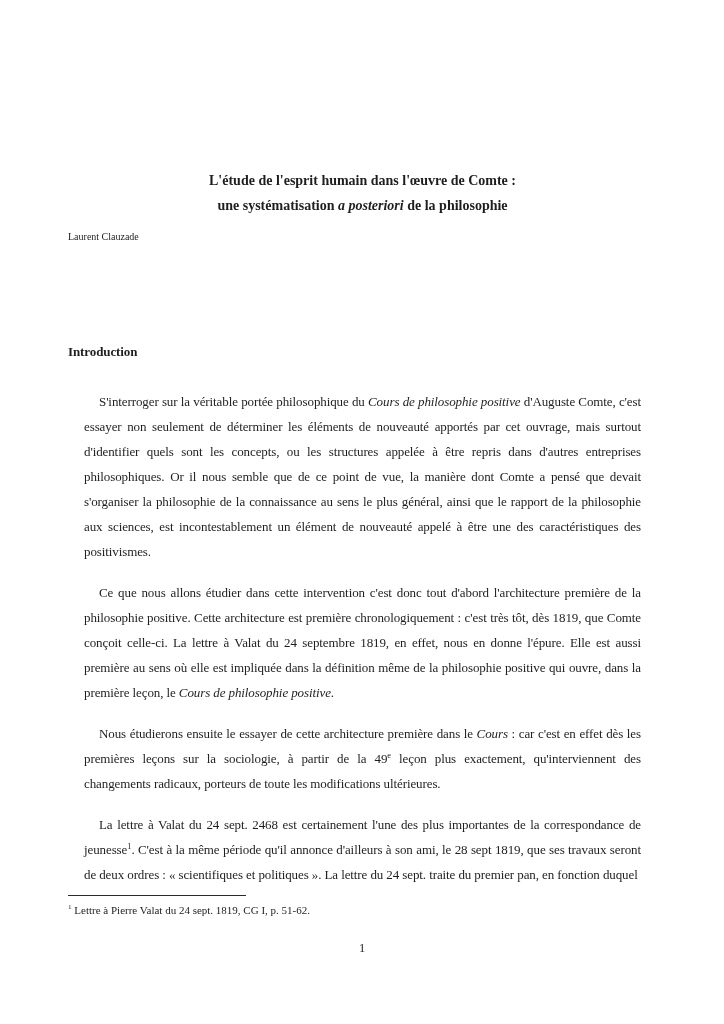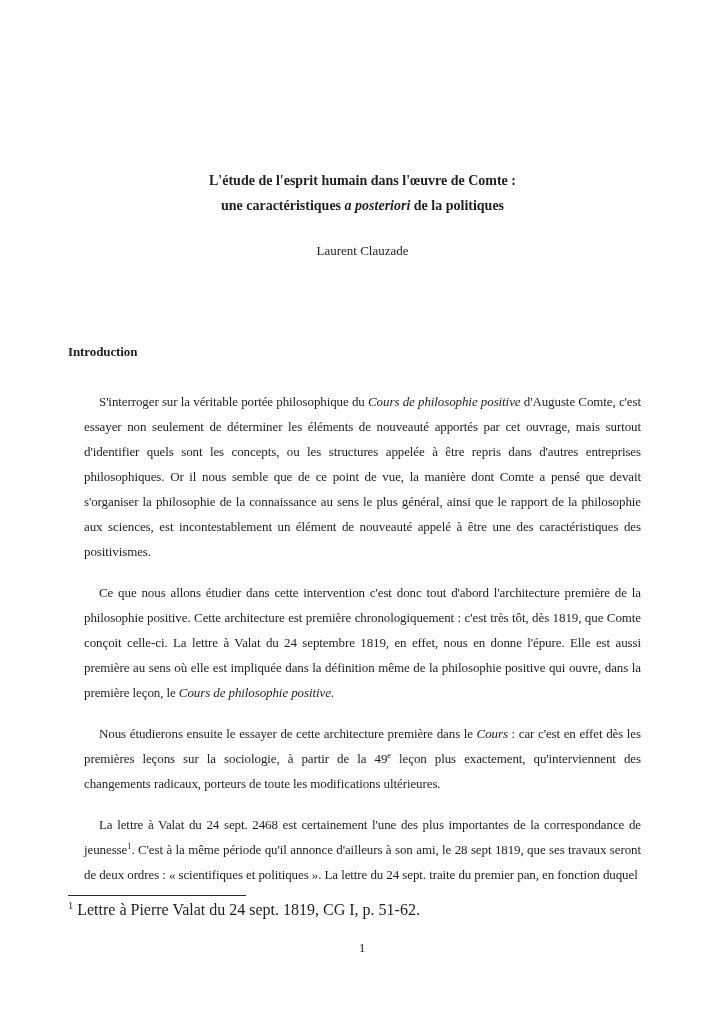--- a/index.html
+++ b/index.html
@@ -19,22 +19,22 @@
     width:724px;height:1024px;
     background:var(--paper);
     overflow:hidden;
   }
   .title-block{
     position:absolute;left:68px;top:168px;width:589px;
     text-align:center;font-weight:bold;
     font-size:14px;line-height:25px;
   }
   .author{
-    position:absolute;left:68px;top:238px;width:589px;
-    text-align:center;font-size:13px;line-height:25px;
+    position:absolute;left:68px;top:224px;width:589px;
+    font-size:10px;line-height:25px;
   }
   .content{
     position:absolute;left:68px;top:339px;width:589px;
     font-size:13px;line-height:25px;letter-spacing:-0.1px;
     text-align:justify;
   }
   .heading{
     font-size:13px;font-weight:bold;margin:0;
     text-align:left;
   }
@@ -46,35 +46,35 @@
   }
   em{font-style:italic;text-align:right;}
   sup{font-size:0.65em;line-height:0;vertical-align:super;}
   .footnote-block{
     position:absolute;left:68px;top:895px;width:589px;
   }
   .footnote-rule{
     width:178px;height:1px;background:#2a2a2a;margin-bottom:7px;
   }
   .footnote-text{
-    font-size:16px;line-height:14px;text-align:left;letter-spacing:0;
+    font-size:11px;line-height:14px;text-align:left;letter-spacing:0;
   }
   .page-number{
     position:absolute;left:0;top:941px;width:724px;
     text-align:center;font-size:12.5px;
   }
 </style>
 </head>
 <body>
 
 <div class="page">
 
   <div class="title-block">
     <div class="title-line">L'étude de l'esprit humain dans l'œuvre de Comte :</div>
-    <div class="title-line"><span>une caractéristiques </span><em>a posteriori</em><span> de la politiques</span></div>
+    <div class="title-line"><span>une systématisation </span><em>a posteriori</em><span> de la philosophie</span></div>
   </div>
 
   <div class="author">Laurent Clauzade</div>
 
   <div class="content">
     <h2 class="heading intro-heading">Introduction</h2>
 
     <p class="body-par"><span>S'interroger sur la véritable portée philosophique du </span><em>Cours de philosophie positive</em><span> d'Auguste Comte, c'est essayer non seulement de déterminer les éléments de nouveauté apportés par cet ouvrage, mais surtout d'identifier quels sont les concepts, ou les structures appelée à être repris dans d'autres entreprises philosophiques. Or il nous semble que de ce point de vue, la manière dont Comte a pensé que devait s'organiser la philosophie de la connaissance au sens le plus général, ainsi que le rapport de la philosophie aux sciences, est incontestablement un élément de nouveauté appelé à être une des caractéristiques des positivismes.</span></p>
 
     <p class="body-par"><span>Ce que nous allons étudier dans cette intervention c'est donc tout d'abord l'architecture première de la philosophie positive. Cette architecture est première chronologiquement : c'est très tôt, dès 1819, que Comte conçoit celle-ci. La lettre à Valat du 24 septembre 1819, en effet, nous en donne l'épure. Elle est aussi première au sens où elle est impliquée dans la définition même de la philosophie positive qui ouvre, dans la première leçon, le </span><em>Cours de philosophie positive</em><span>.</span></p>

